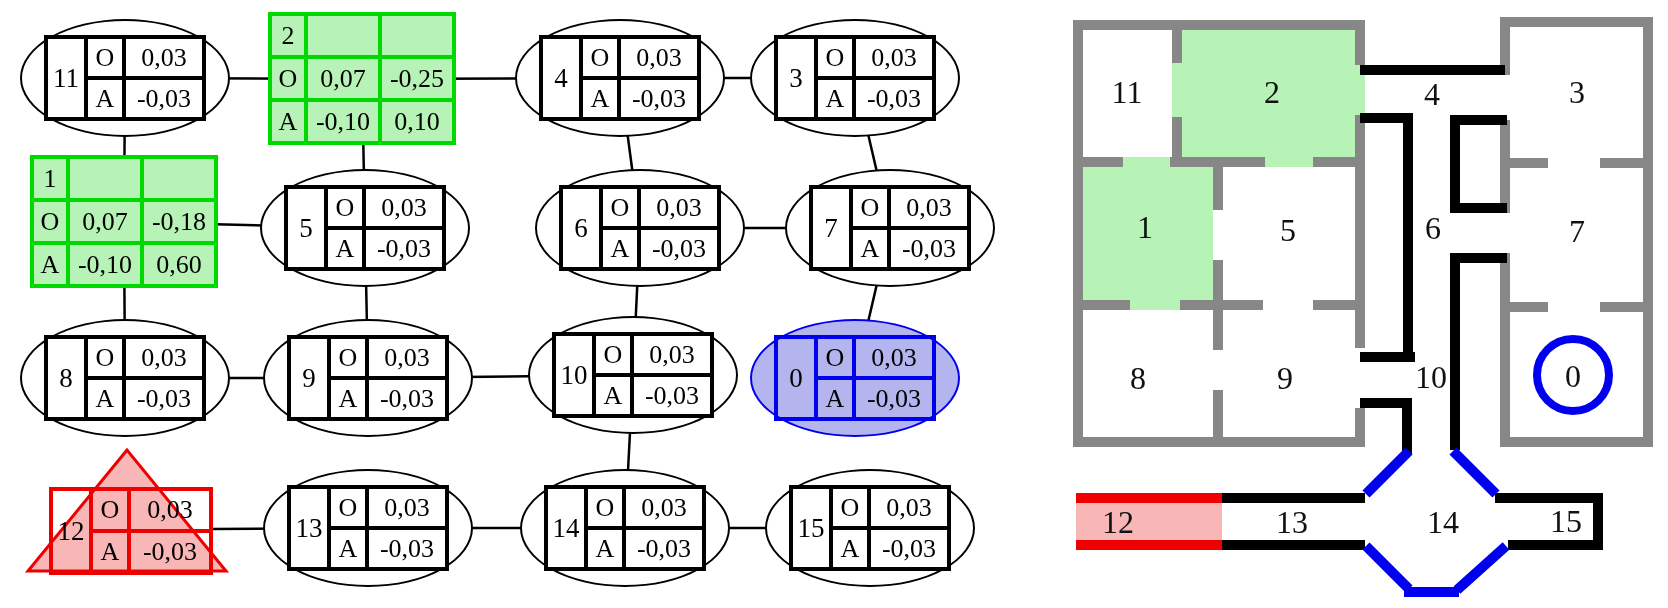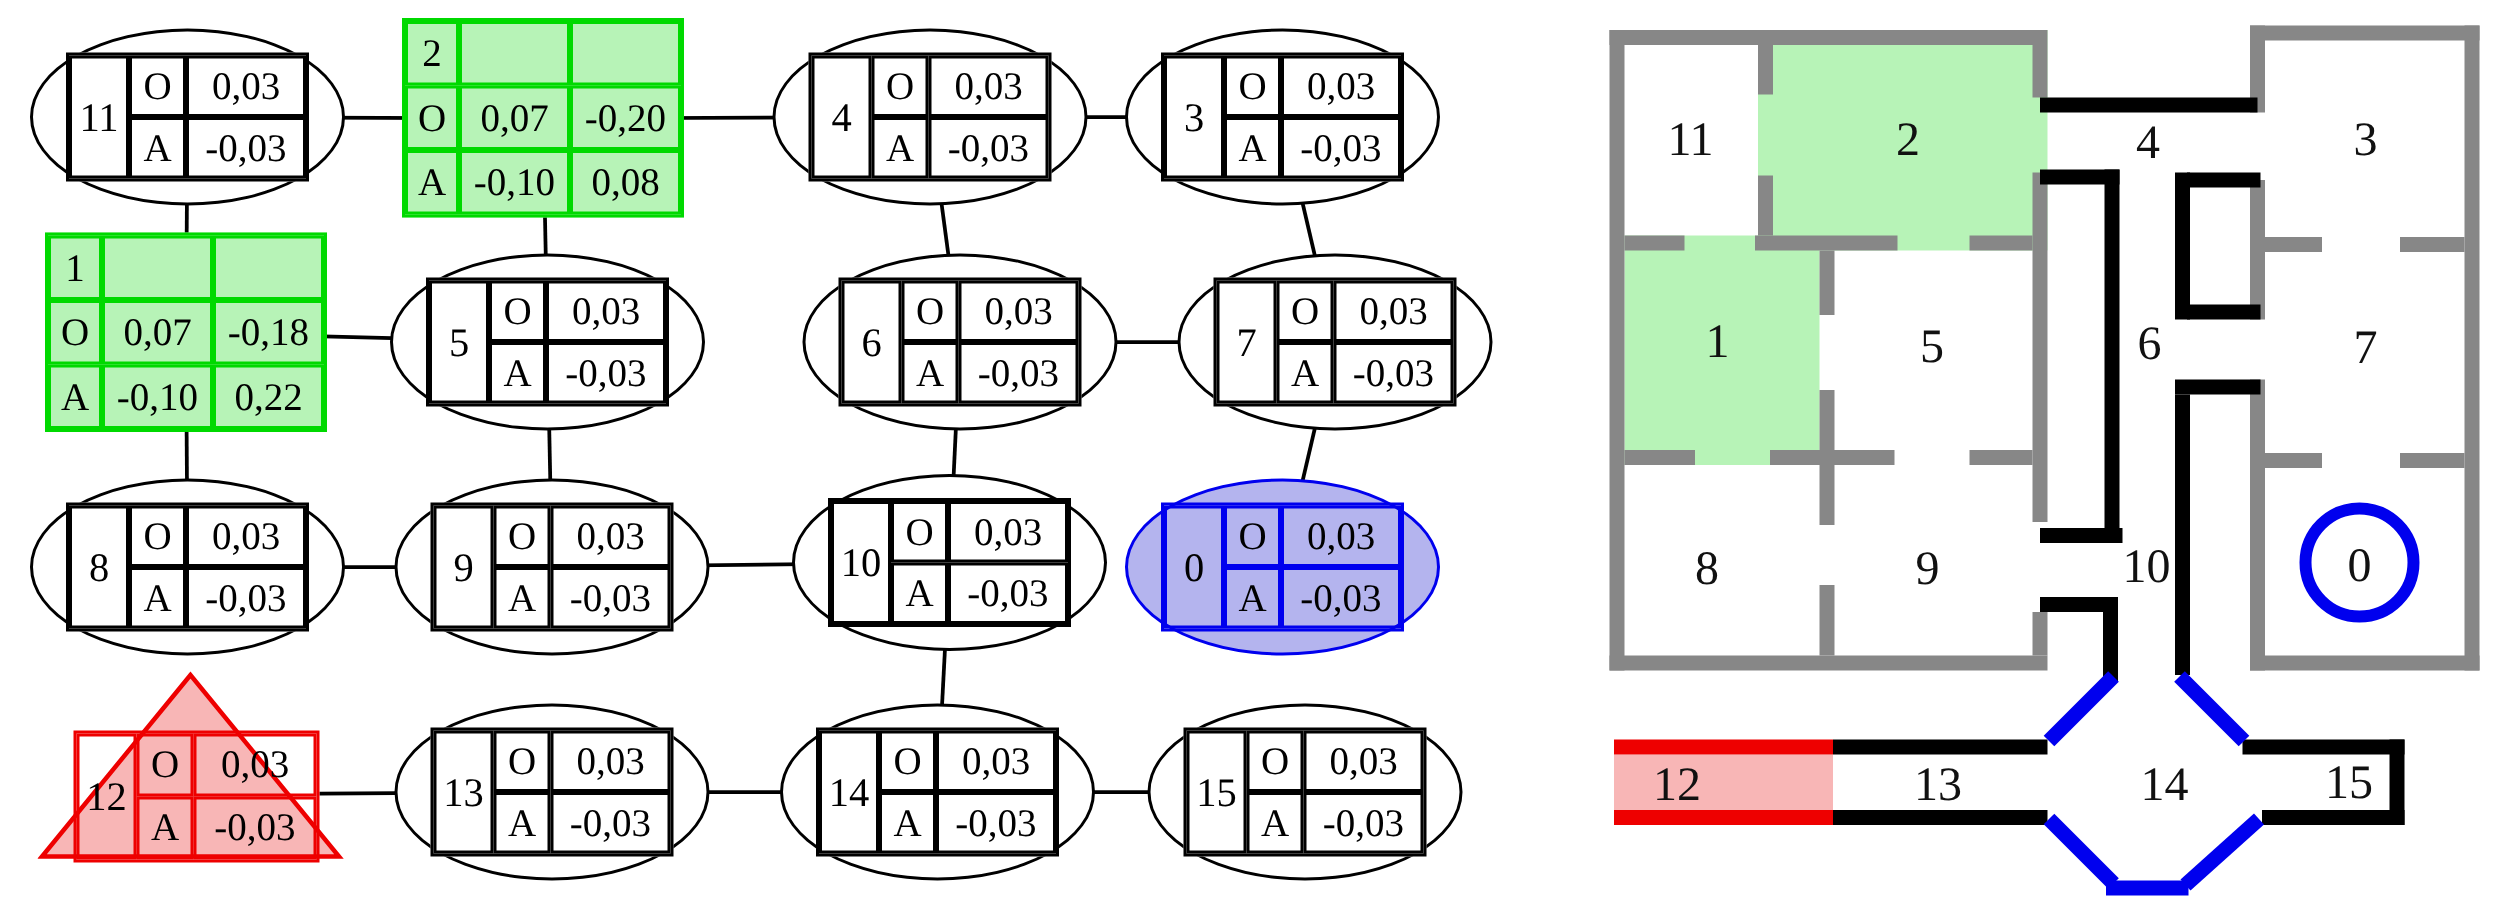--- a/index.html
+++ b/index.html
@@ -88,24 +88,24 @@
         <div class="c v">-0,03</div>
       </div>
     </div>
 
     <div class="gtable" style="left:268px;top:12px">
       <div class="c lbl2">2</div>
       <div class="c"></div>
       <div class="c"></div>
       <div class="c">O</div>
       <div class="c">0,07</div>
-      <div class="c">-0,20</div>
+      <div class="c">-0,25</div>
       <div class="c">A</div>
       <div class="c">-0,10</div>
-      <div class="c">0,08</div>
+      <div class="c">0,10</div>
     </div>
 
     <div class="ellipse-node" style="left:515px;top:19px">
       <div class="ntable">
         <div class="c lbl">4</div>
         <div class="c k">O</div>
         <div class="c v">0,03</div>
         <div class="c k">A</div>
         <div class="c v">-0,03</div>
       </div>
@@ -123,21 +123,21 @@
 
     <div class="gtable" style="left:30px;top:155px">
       <div class="c lbl2">1</div>
       <div class="c"></div>
       <div class="c"></div>
       <div class="c">O</div>
       <div class="c">0,07</div>
       <div class="c">-0,18</div>
       <div class="c">A</div>
       <div class="c">-0,10</div>
-      <div class="c">0,22</div>
+      <div class="c">0,60</div>
     </div>
 
     <div class="ellipse-node" style="left:260px;top:169px">
       <div class="ntable">
         <div class="c lbl">5</div>
         <div class="c k">O</div>
         <div class="c v">0,03</div>
         <div class="c k">A</div>
         <div class="c v">-0,03</div>
       </div>

